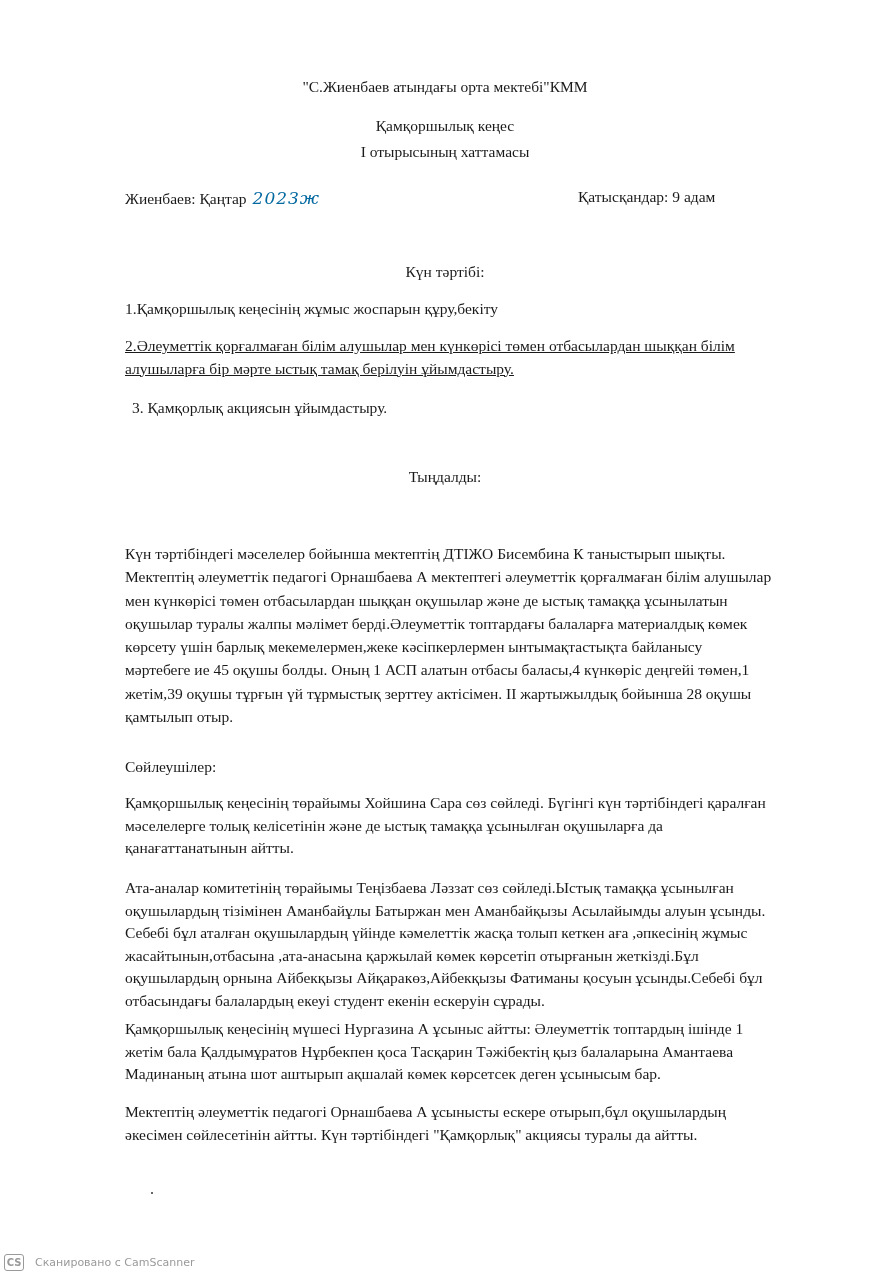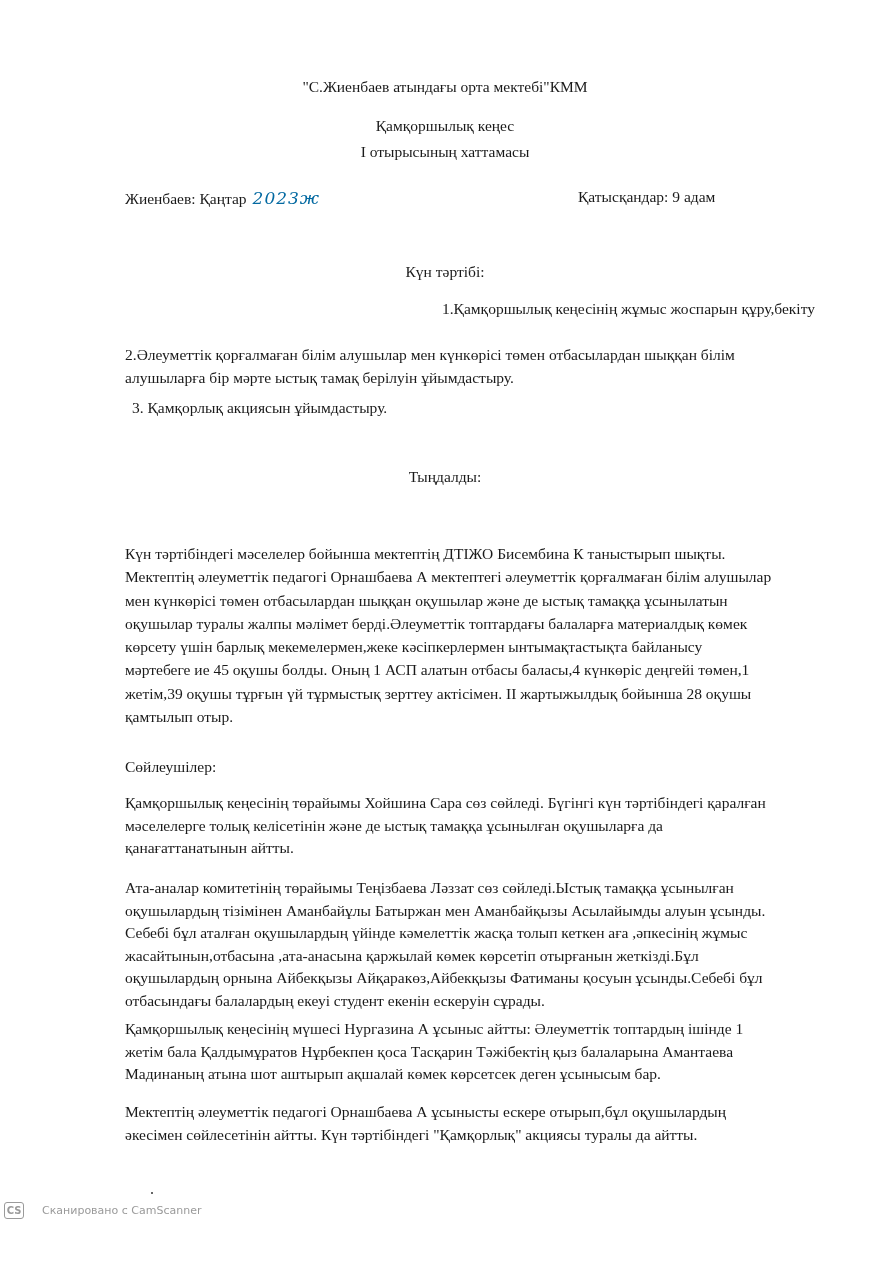--- a/index.html
+++ b/index.html
@@ -51,24 +51,24 @@
       left: 151px;
       top: 1192px;
       width: 2px;
       height: 2px;
       background: #333;
       border-radius: 50%;
     }
     .cs-footer {
       position: absolute;
       left: 4px;
-      top: 1202px;
+      top: 1254px;
       display: flex;
       align-items: center;
-      gap: 18px;
+      gap: 11px;
       color: #9a9a9a;
       font-family: "DejaVu Sans", sans-serif;
       font-size: 11px;
     }
     .cs-logo {
       width: 20px;
       height: 17px;
       border: 1.5px solid #9a9a9a;
       border-radius: 3px;
       display: flex;
@@ -90,24 +90,24 @@
   <div class="center-line" style="top:117px;">Қамқоршылық кеңес</div>
   <div class="center-line" style="top:143px;">I отырысының  хаттамасы</div>
 
   <div class="abs" style="left:125px; top:188px;">
     <span>Жиенбаев: Қаңтар</span><span class="handwritten">2023ж</span>
   </div>
   <div class="abs" style="left:578px; top:188px;">Қатысқандар: 9 адам</div>
 
   <div class="center-line" style="top:263px;">Күн тәртібі:</div>
 
-  <div class="para" style="top:298px;text-align:right;">
+  <div class="para" style="top:298px;">
     <span class="line">1.Қамқоршылық кеңесінің жұмыс жоспарын құру,бекіту</span>
   </div>
-  <div class="para" style="top:344px;">
+  <div class="para" style="top:335px;text-decoration:underline;">
     <span class="line">2.Әлеуметтік қорғалмаған білім алушылар мен күнкөрісі төмен отбасылардан шыққан білім</span>
     <span class="line">алушыларға бір мәрте ыстық тамақ берілуін ұйымдастыру.</span>
   </div>
   <div class="para" style="top:397px;margin-left:7px;">
     <span class="line">3. Қамқорлық акциясын ұйымдастыру.</span>
   </div>
 
   <div class="center-line" style="top:468px;">Тыңдалды:</div>
 
   <div class="para" style="top:542px; line-height:23.3px;">

